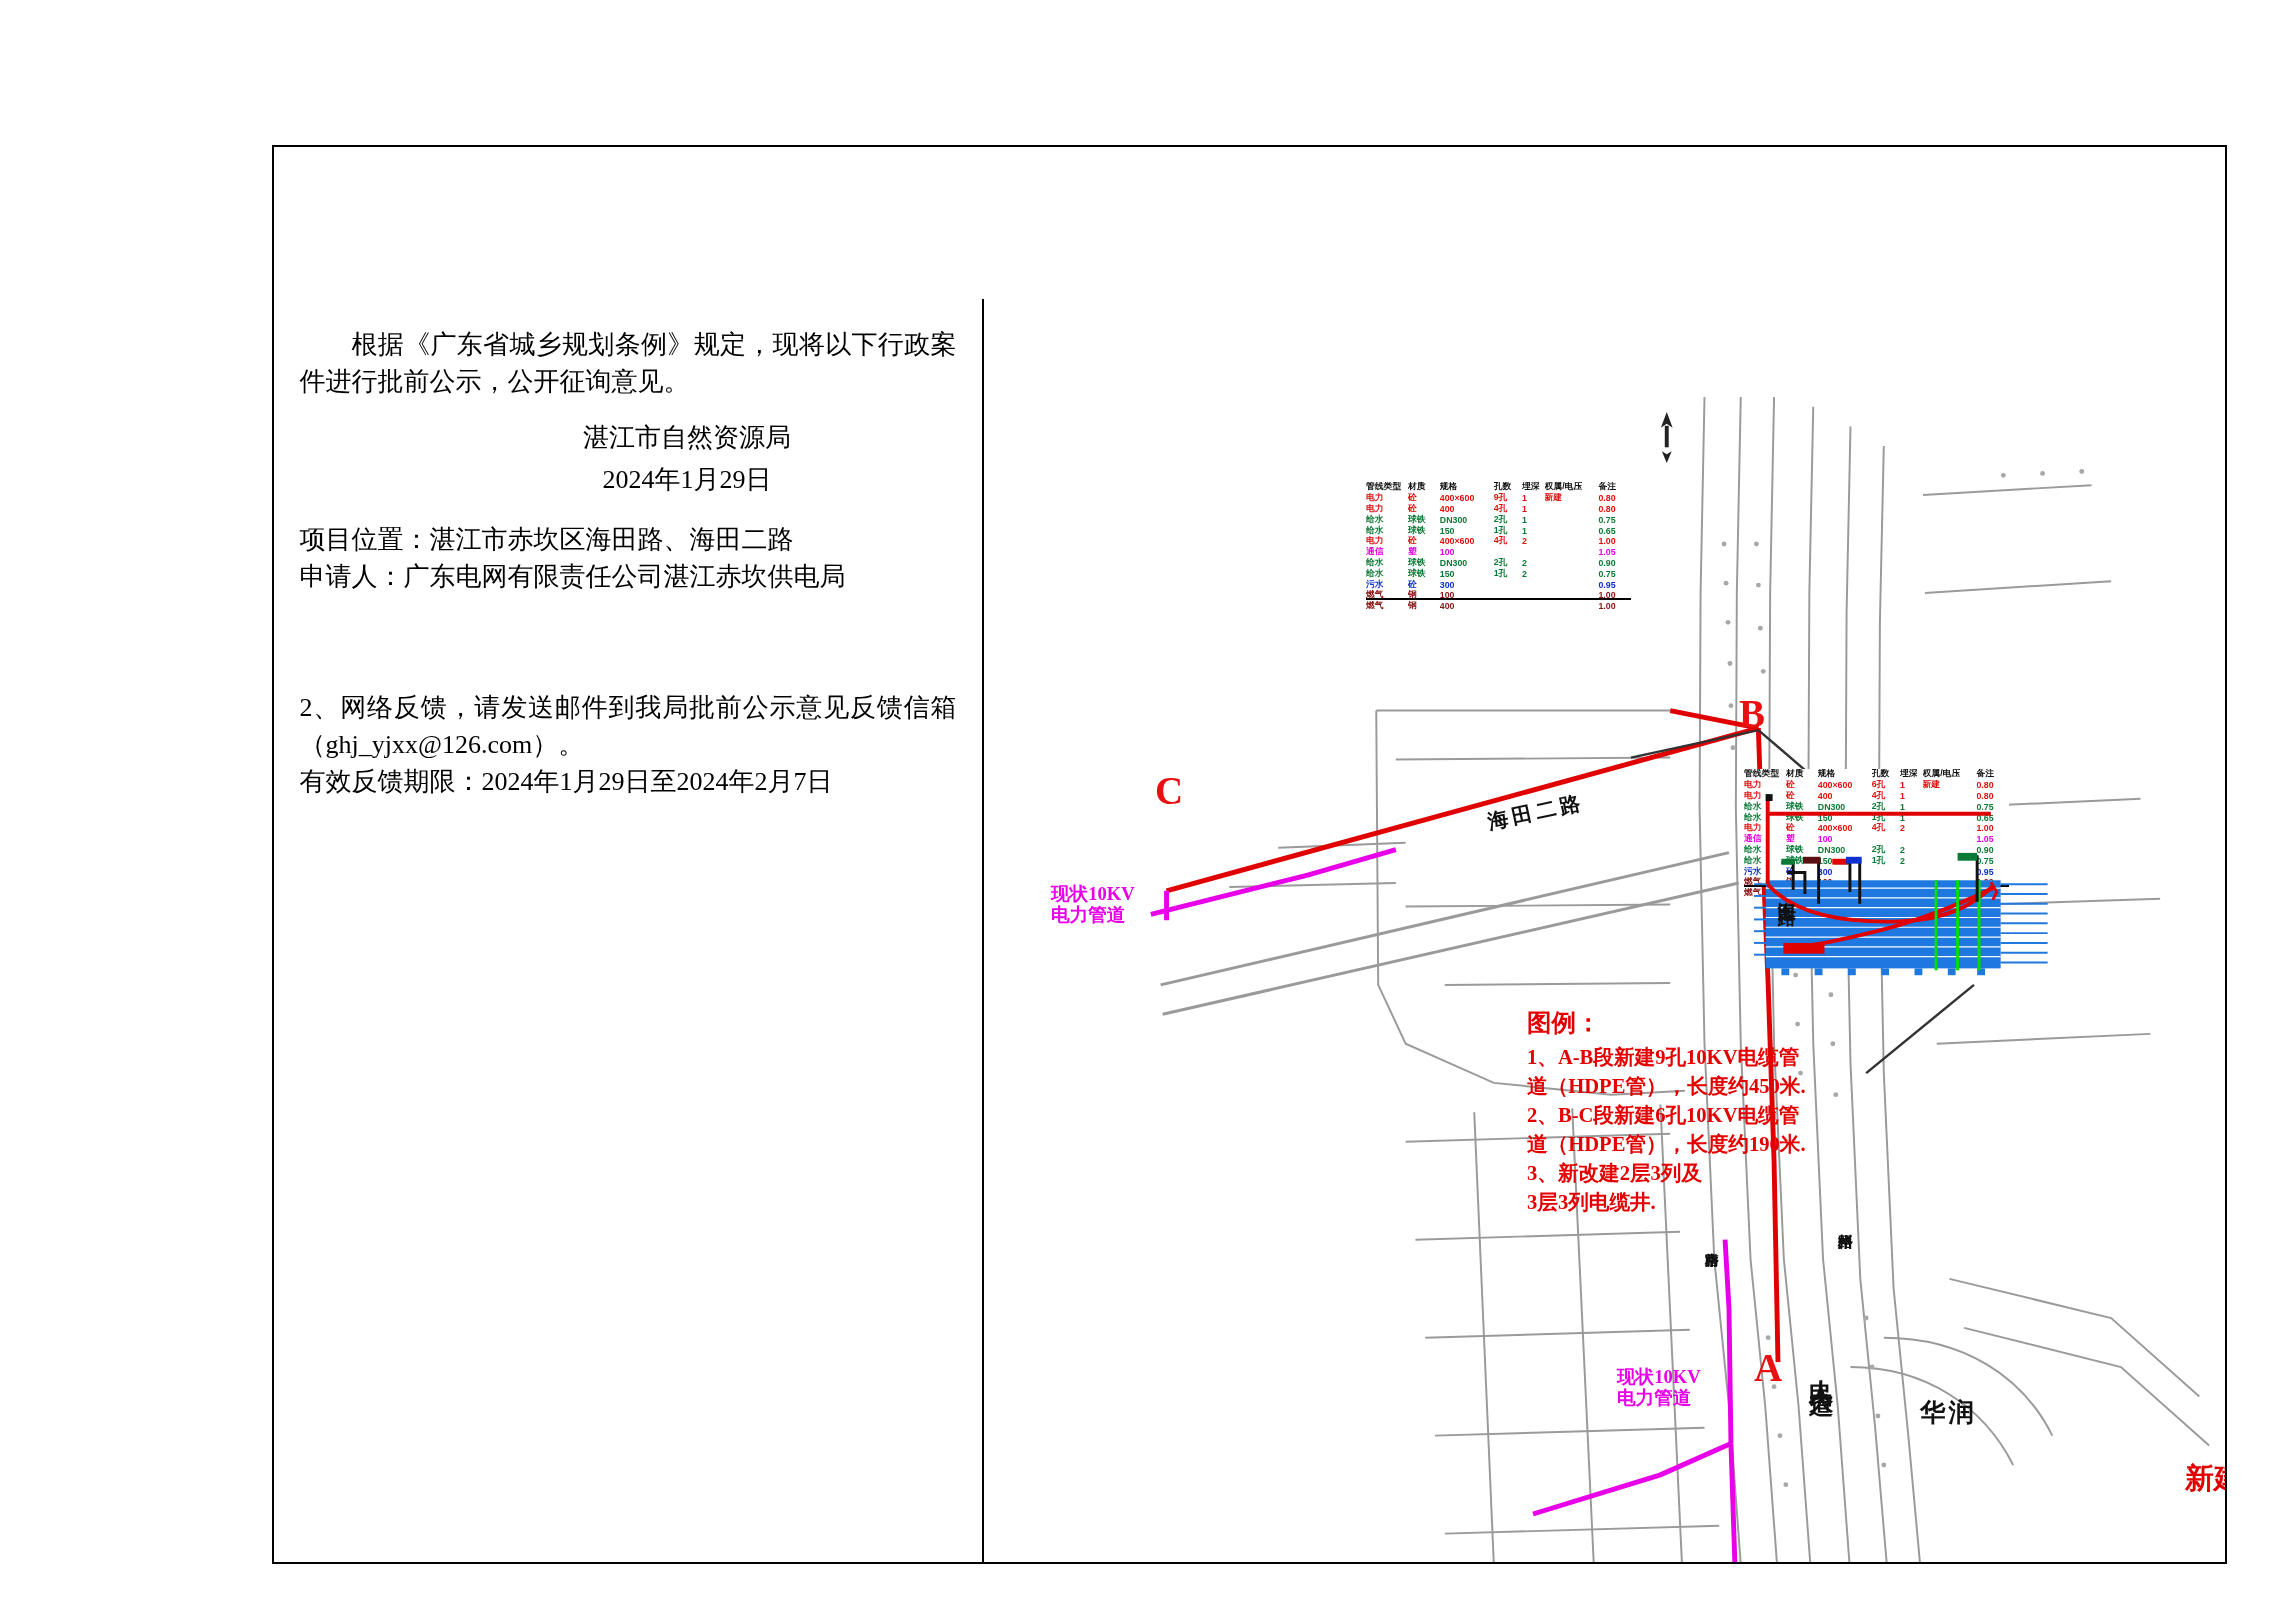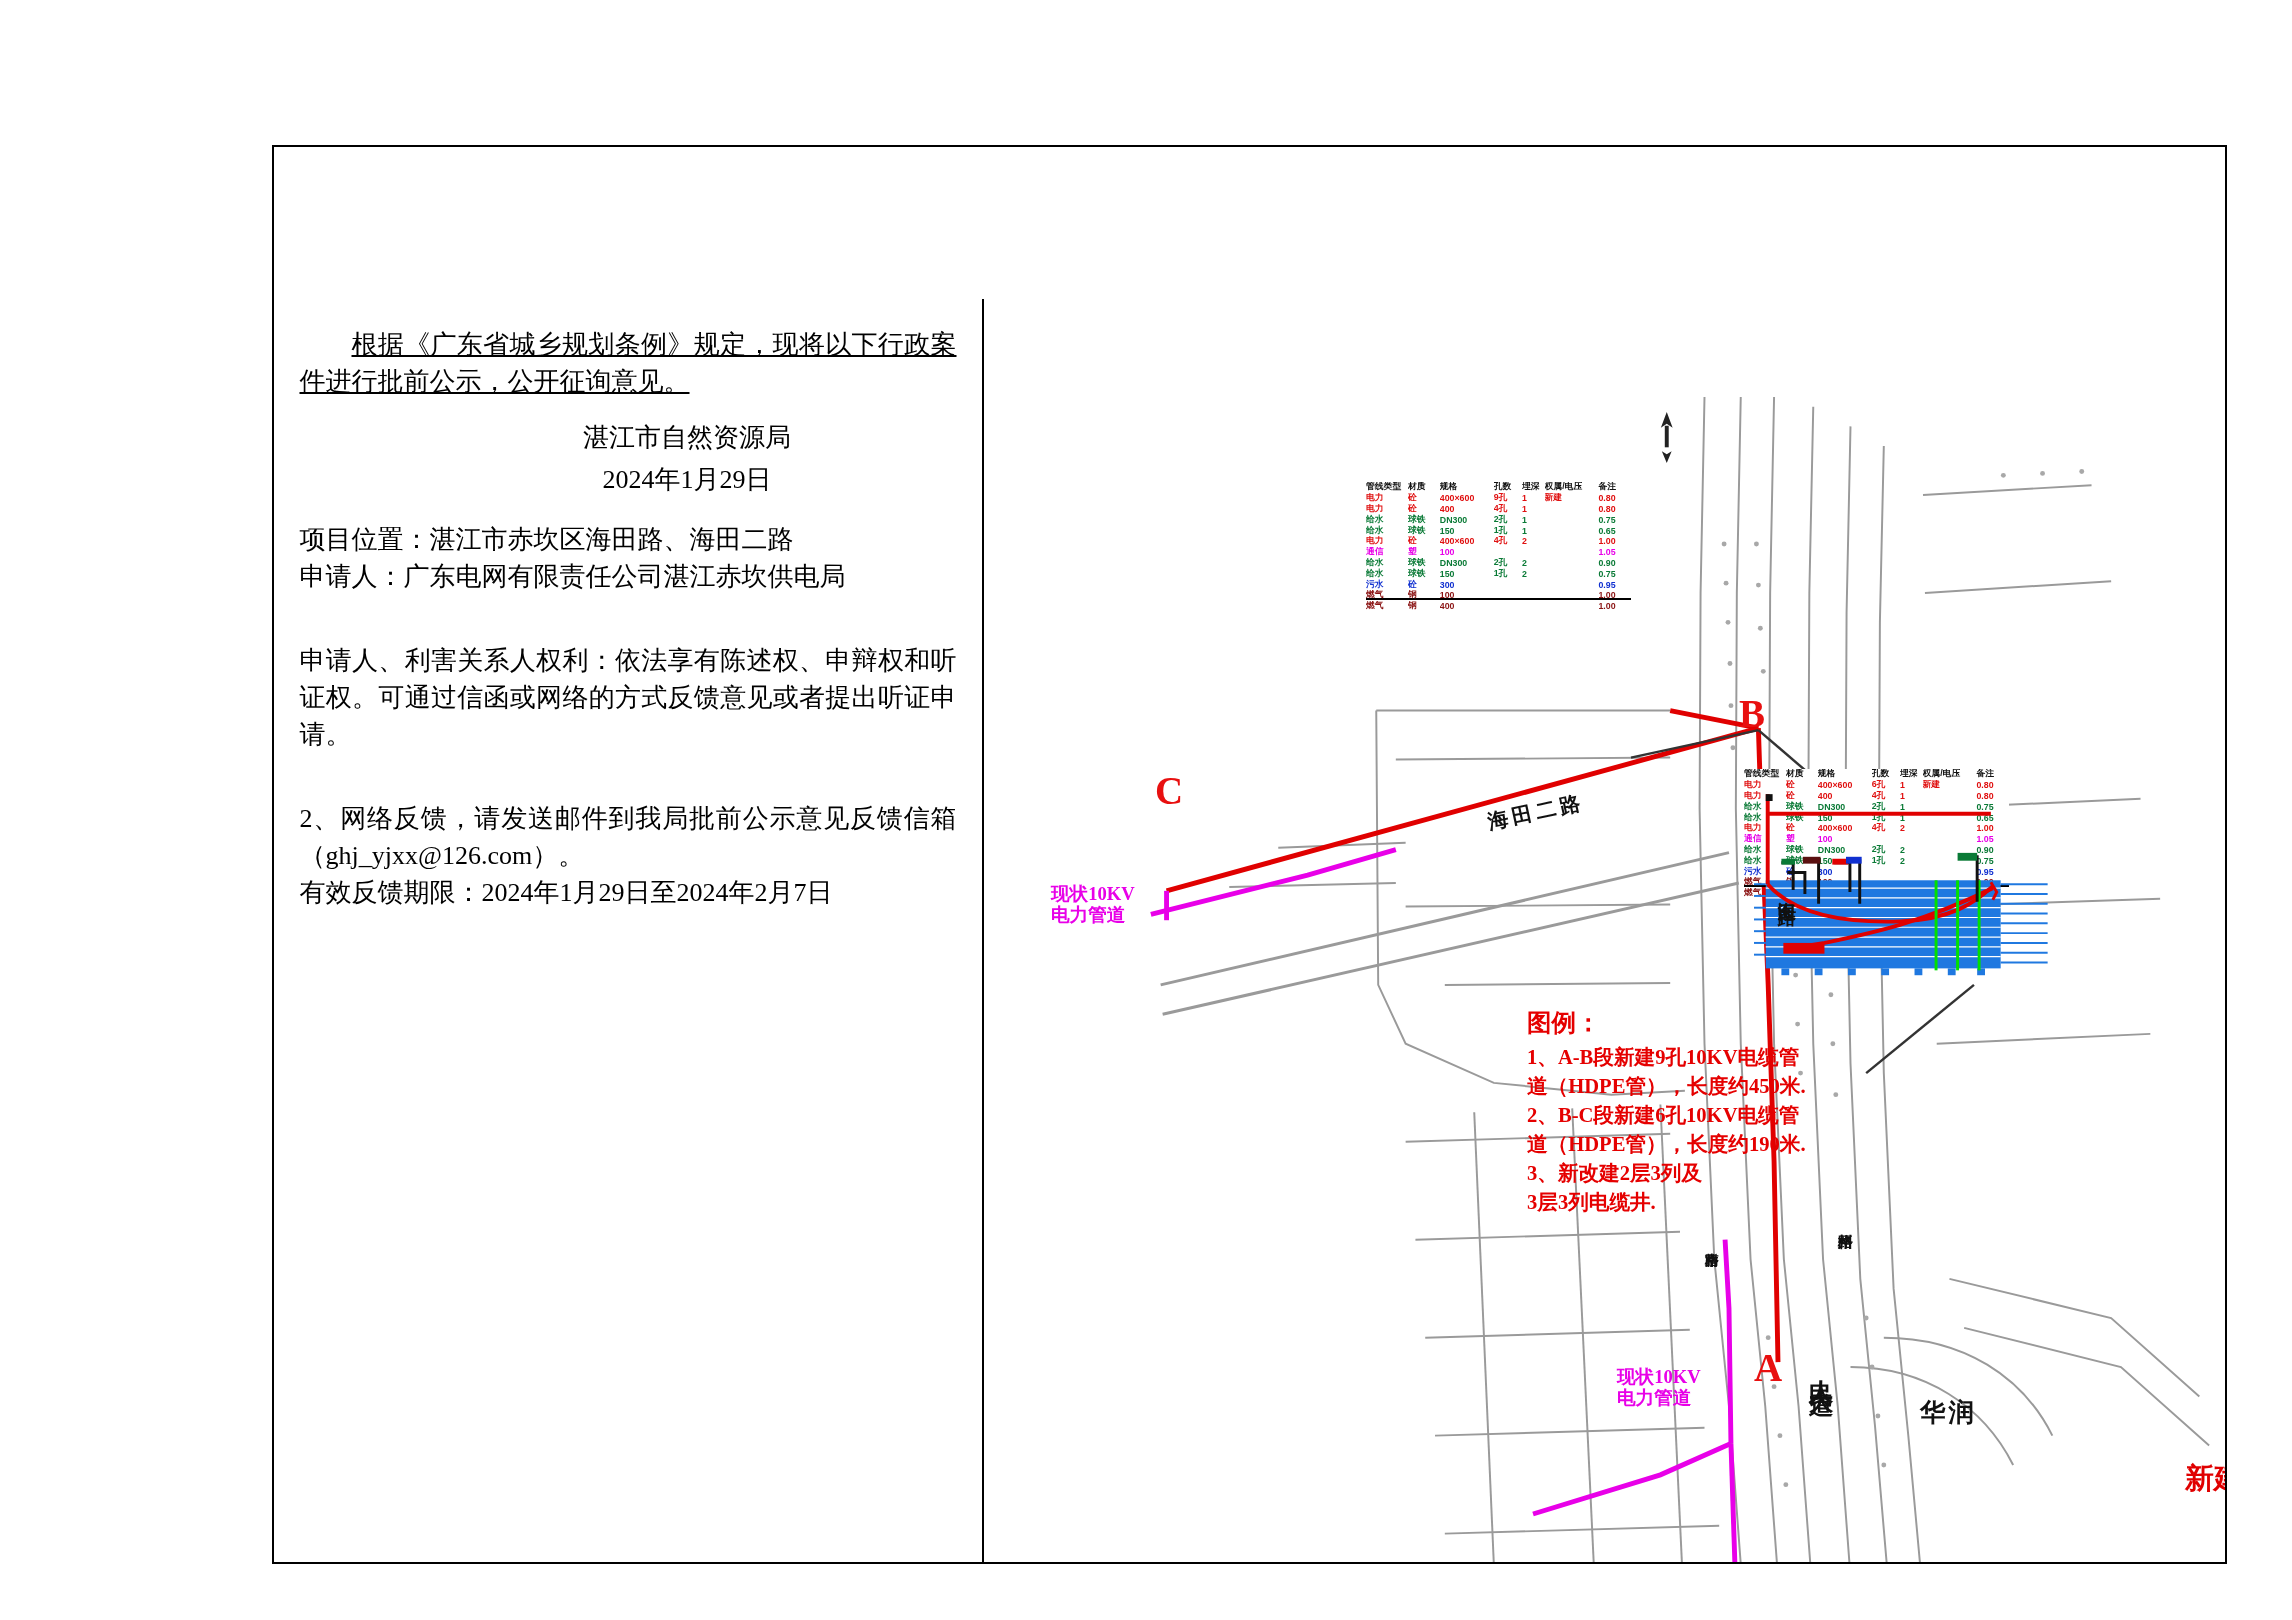--- a/index.html
+++ b/index.html
@@ -9,21 +9,21 @@
   
   .frame{position:absolute;left:272px;top:145px;width:1955px;height:1419px;border:2px solid #000;box-sizing:border-box;background:#fff;}
   .title-bar{position:absolute;left:0;top:0;right:0;height:152px;border-bottom:2px solid #000;box-sizing:border-box;display:flex;align-items:center;justify-content:center;}
   .title-text{font-family:"Liberation Serif",serif;font-size:65px;letter-spacing:5.9px;color:#000;font-weight:400;white-space:nowrap;}
 
   .col-divider{position:absolute;left:708px;top:152px;width:2px;bottom:0;background:#000;}
 
   
   .left-col{position:absolute;left:0;top:152px;width:708px;bottom:0;box-sizing:border-box;padding:27.4px 25.5px 9.8px 25.5px;}
   .ltxt{font-family:"Liberation Serif",serif;font-size:26px;line-height:37px;color:#000;letter-spacing:0px;text-align:justify;}
-  .indent{text-indent:2em;text-decoration:underline;}
+  .indent{text-indent:2em;}
   .sign{text-align:center;padding-left:118px;line-height:36px;margin-top:5.9px;}
   .gap{height:23.5px;}
   .gap-s{height:13.7px;}
 
   
   .map{position:absolute;left:710px;top:152px;right:0;bottom:0;overflow:hidden;background:#fff;}
   .map svg{position:absolute;left:0;top:0;}
 
   .mlabel{position:absolute;font-family:"Liberation Serif",serif;font-weight:bold;white-space:pre;line-height:1.12;}
   .magenta{color:#e800e8;}
@@ -61,21 +61,20 @@
       <div class="ltxt sign">湛江市自然资源局</div>
       <div class="ltxt sign">2024年1月29日</div>
 
       <div class="gap"></div>
       <div class="ltxt">项目位置：湛江市赤坎区海田路、海田二路</div>
       <div class="ltxt">申请人：广东电网有限责任公司湛江赤坎供电局</div>
 
       <div class="gap"></div>
 
       <div class="gap"></div>
-      <div class="ltxt">申请人、利害关系人权利：依法享有陈述权、申辩权和听证权。可通过信函或网络的方式反馈意见或者提出听证申请。</div>
 
       <div class="gap"></div>
 
       <div class="gap"></div>
       <div class="ltxt">2、网络反馈，请发送邮件到我局批前公示意见反馈信箱（ghj_yjxx@126.com）。</div>
 
       <div class="ltxt">有效反馈期限：2024年1月29日至2024年2月7日</div>
     </div>
 
     <div class="map">

